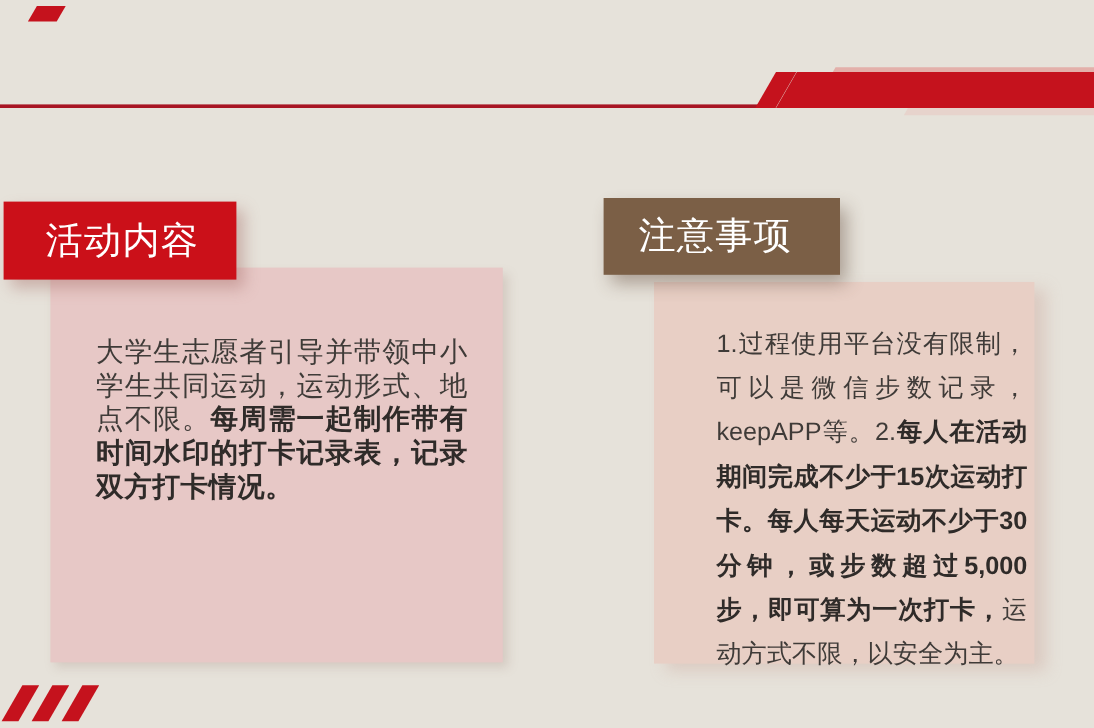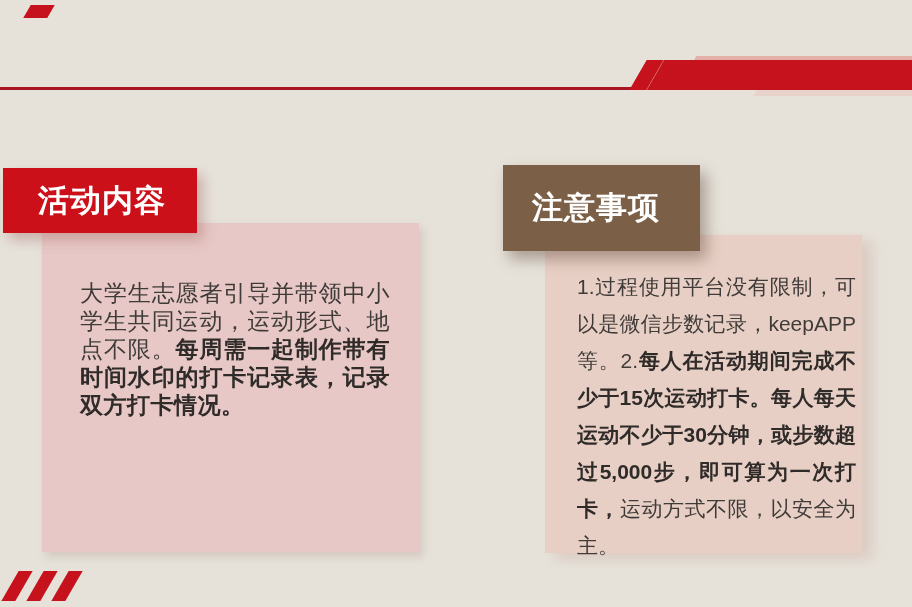--- a/index.html
+++ b/index.html
@@ -100,38 +100,38 @@
   
   .header-box {
     position: absolute;
     display: flex;
     align-items: center;
     z-index: 3;
   }
   .header-box .header-label {
     color: var(--header_text, #ffffff);
     font-size: 31px;
-    font-weight: 700;
+    font-weight: 400;
     letter-spacing: 1px;
     white-space: nowrap;
   }
   .activity-header {
     left: 3px;
     top: 168px;
     width: 194px;
     height: 65px;
     padding-left: 35px;
     background: var(--left_header_bg, #cb1019);
     box-shadow: 6px 7px 12px rgba(160, 100, 95, 0.4);
   }
   .notes-header {
     left: 503px;
     top: 165px;
     width: 197px;
-    height: 86px;
+    height: 64px;
     padding-left: 29px;
     background: var(--right_header_bg, #7b5f46);
     box-shadow: 6px 8px 14px rgba(95, 70, 55, 0.45);
   }
 
   
   .panel {
     position: absolute;
     z-index: 1;
   }
@@ -154,21 +154,21 @@
 
   .activity-body {
     padding: 56px 29px 0 38px;
     font-size: 23px;
     line-height: 28px;
     letter-spacing: 0.5px;
     color: var(--body_text, #3f3b38);
     text-align: justify;
   }
   .notes-body {
-    padding: 33px 6px 0 32px;
+    padding: 33px 6px 0 52px;
     font-size: 21px;
     line-height: 37px;
     color: var(--body_text, #3f3b38);
     text-align: justify;
   }
   .body-bold {
     font-weight: 800;
     color: var(--body_text_bold, #2f2b29);
   }
 </style>

